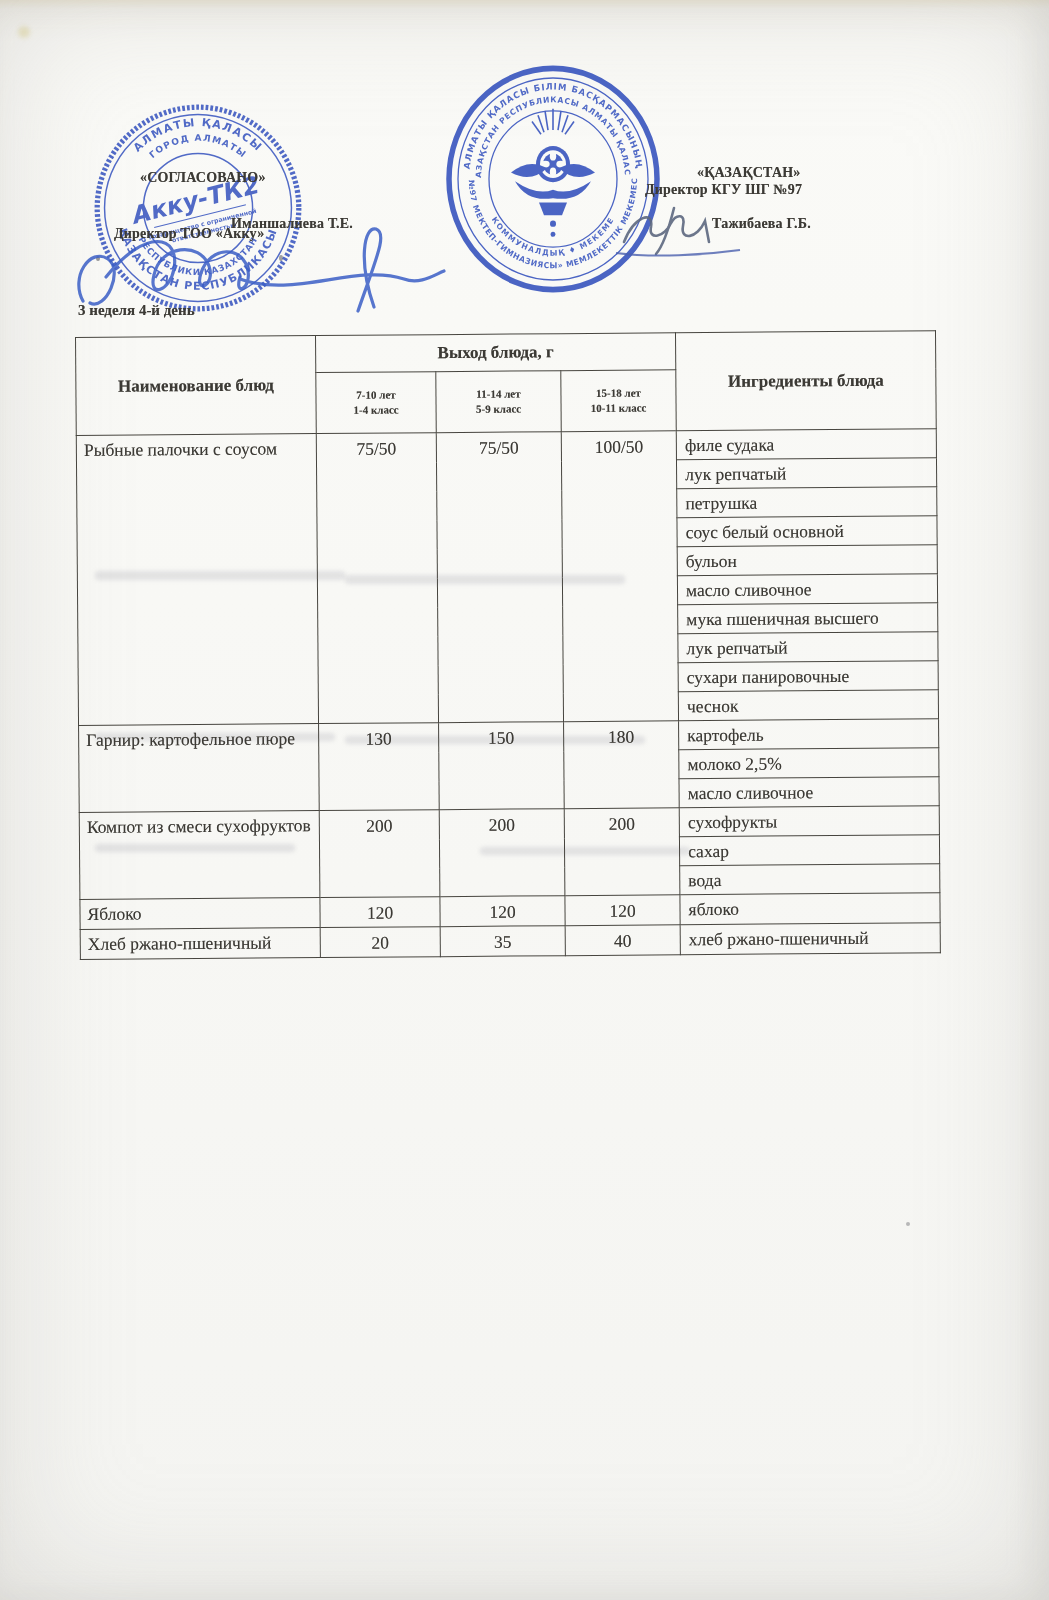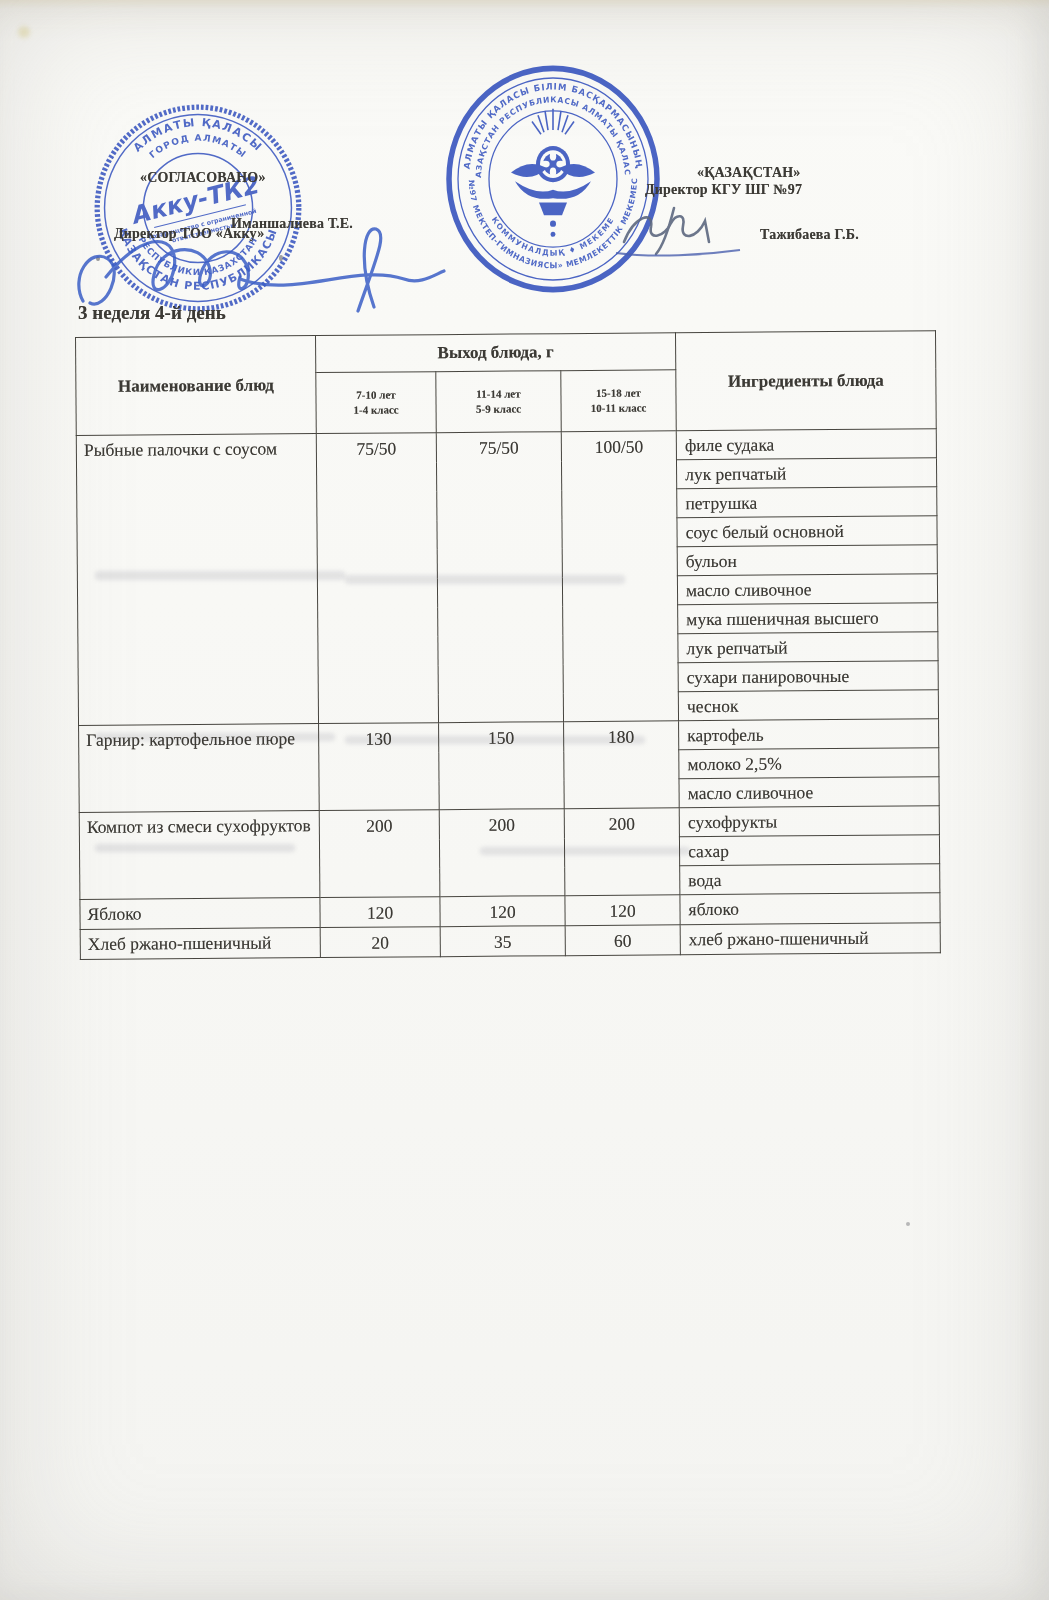--- a/index.html
+++ b/index.html
@@ -4,21 +4,21 @@
 <style>
   html,body{margin:0;padding:0;background:#e6e6e4;}
   .page{
     position:relative;width:1049px;height:1600px;overflow:hidden;
     font-family:"Liberation Serif",serif;color:#3c3a35;
     background:linear-gradient(180deg,#efead9 0px,#f6f5f0 9px,#fafaf7 42px,#f7f7f4 55%,#f4f4f1 100%);
     box-shadow:inset 0 0 130px rgba(168,166,158,.30), inset -14px 0 30px rgba(168,166,158,.18);
   }
   .hdr{position:absolute;font-weight:bold;font-size:14px;letter-spacing:.2px;z-index:4;
        text-shadow:0 0 .6px rgba(60,58,53,.55);white-space:nowrap;}
-  .week{position:absolute;left:78px;top:302px;font-weight:bold;font-size:19px;z-index:4;
+  .week{position:absolute;left:78px;top:302px;font-weight:bold;font-size:15px;z-index:4;
         text-shadow:0 0 .6px rgba(60,58,53,.55);}
   
   .stamp{position:absolute;opacity:.88;filter:blur(.35px);z-index:2;}
   .stamp text{fill:#3a57c0;font-family:"DejaVu Sans",sans-serif;font-weight:bold;}
   .sig{position:absolute;z-index:5;}
   
   .tablewrap{position:absolute;left:75px;top:337px;z-index:3;
              transform:rotate(-.45deg);transform-origin:0 0;}
   table{border-collapse:collapse;width:860px;table-layout:fixed;}
   td,th{border:1.6px solid #47453f;background:transparent;}
@@ -116,21 +116,21 @@
       <circle cx="110" cy="162" r="2.4" stroke="none"></circle>
     </g>
   </svg>
 
   <div class="hdr" style="left:140px;top:170px;">«СОГЛАСОВАНО»</div>
   <div class="hdr" style="left:114px;top:199px;margin-top:27px;">Директор ТОО «Акку»</div>
   <div class="hdr" style="left:231px;top:216px;">Иманшалиева Т.Е.</div>
 
   <div class="hdr" style="left:697px;top:165px;">«ҚАЗАҚСТАН»</div>
   <div class="hdr" style="left:645px;top:182px;">Директор КГУ ШГ №97</div>
-  <div class="hdr" style="left:712px;top:227px;margin-left:48px;">Тажибаева Г.Б.</div>
+  <div class="hdr" style="left:712px;top:216px;">Тажибаева Г.Б.</div>
 
   <svg class="sig" style="left:58px;top:215px;" width="400" height="110" viewBox="0 0 400 110">
     <g fill="none" stroke="#3b5fc6" stroke-width="3.2" stroke-linecap="round" opacity=".85">
       <path d="M 25 86 C 12 62, 32 32, 50 44 C 66 55, 48 96, 32 88"></path>
       <path d="M 48 62 C 88 12, 122 20, 116 54 C 112 76, 90 84, 96 60 C 102 30, 142 26, 151 51 C 158 71, 136 80, 143 58"></path>
       <path d="M 143 58 C 152 30, 186 30, 190 56 C 193 74, 176 82, 182 62"></path>
       <path d="M 300 96 C 318 44, 330 18, 318 14 C 306 11, 300 46, 316 92"></path>
       <path d="M 182 64 C 236 84, 298 48, 346 64 C 362 70, 376 60, 386 56"></path>
     </g>
   </svg>
@@ -234,20 +234,20 @@
             <td class="dish" rowspan="1">Яблоко</td>
             <td class="portion" rowspan="1">120</td>
             <td class="portion" rowspan="1">120</td>
             <td class="portion" rowspan="1">120</td>
             <td class="ing">яблоко</td>
           </tr>
           <tr>
             <td class="dish" rowspan="1">Хлеб ржано-пшеничный</td>
             <td class="portion" rowspan="1">20</td>
             <td class="portion" rowspan="1">35</td>
-            <td class="portion" rowspan="1">60</td>
+            <td class="portion" rowspan="1">40</td>
             <td class="ing">хлеб ржано-пшеничный</td>
           </tr>
         </tbody>
     </table>
   </div>
 
 </div>
 
 </body></html>

